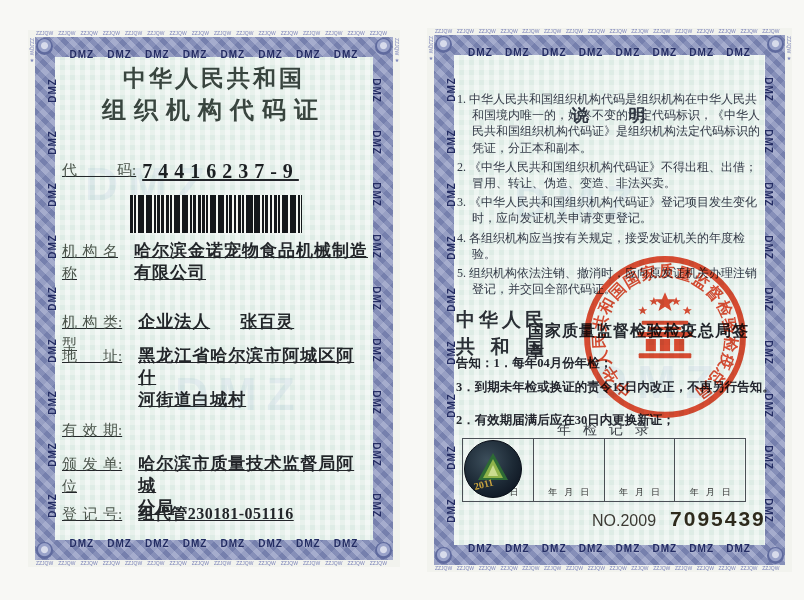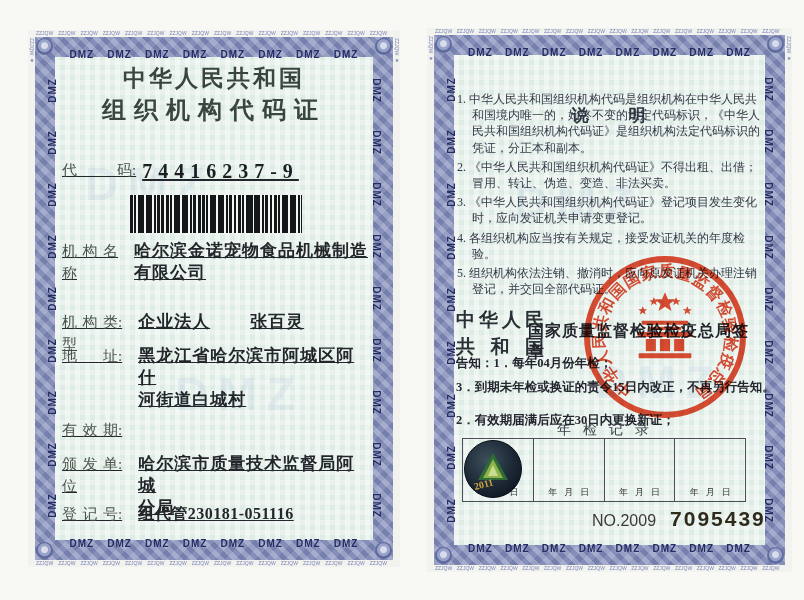--- a/index.html
+++ b/index.html
@@ -58,21 +58,21 @@
   .row{position:absolute;left:7px;right:4px;display:flex;align-items:flex-start;
        color:#23262a;text-decoration:underline;}
   .lab{display:inline-block;text-align:justify;text-align-last:justify;
        color:#4b544b;font-size:15px;flex:none;width:56px;line-height:22px;}
   .lab.w70{width:70px;}
   .colon{color:#4b544b;font-size:15px;line-height:22px;flex:none;}
   .val{font-weight:bold;white-space:pre-line;font-size:17px;line-height:22px;
        letter-spacing:1px;margin-left:16px;}
   .val.v15{font-size:15px;letter-spacing:0;}
   .val.v16{font-size:16px;letter-spacing:.5px;}
-  .val2{font-weight:bold;font-size:17px;line-height:22px;margin-left:40px;letter-spacing:1px;}
+  .val2{font-weight:bold;font-size:17px;line-height:22px;margin-left:30px;letter-spacing:1px;}
 
   #row-code{top:102px;}
   #code-value{font-weight:bold;font-size:20px;letter-spacing:6px;line-height:24px;margin-left:6px;
               font-family:"Liberation Serif", serif;color:#1c1f22;}
   .barcode{position:absolute;left:75px;top:138px;width:172px;height:38px;
     background-color:#f4f6f2;
     background-image:
       repeating-linear-gradient(90deg,#14171a 0 2px, rgba(0,0,0,0) 2px 4px),
       repeating-linear-gradient(90deg,#14171a 0 3px, rgba(0,0,0,0) 3px 9px),
       repeating-linear-gradient(90deg, rgba(0,0,0,0) 0 5px,#14171a 5px 6px, rgba(0,0,0,0) 6px 13px);}

